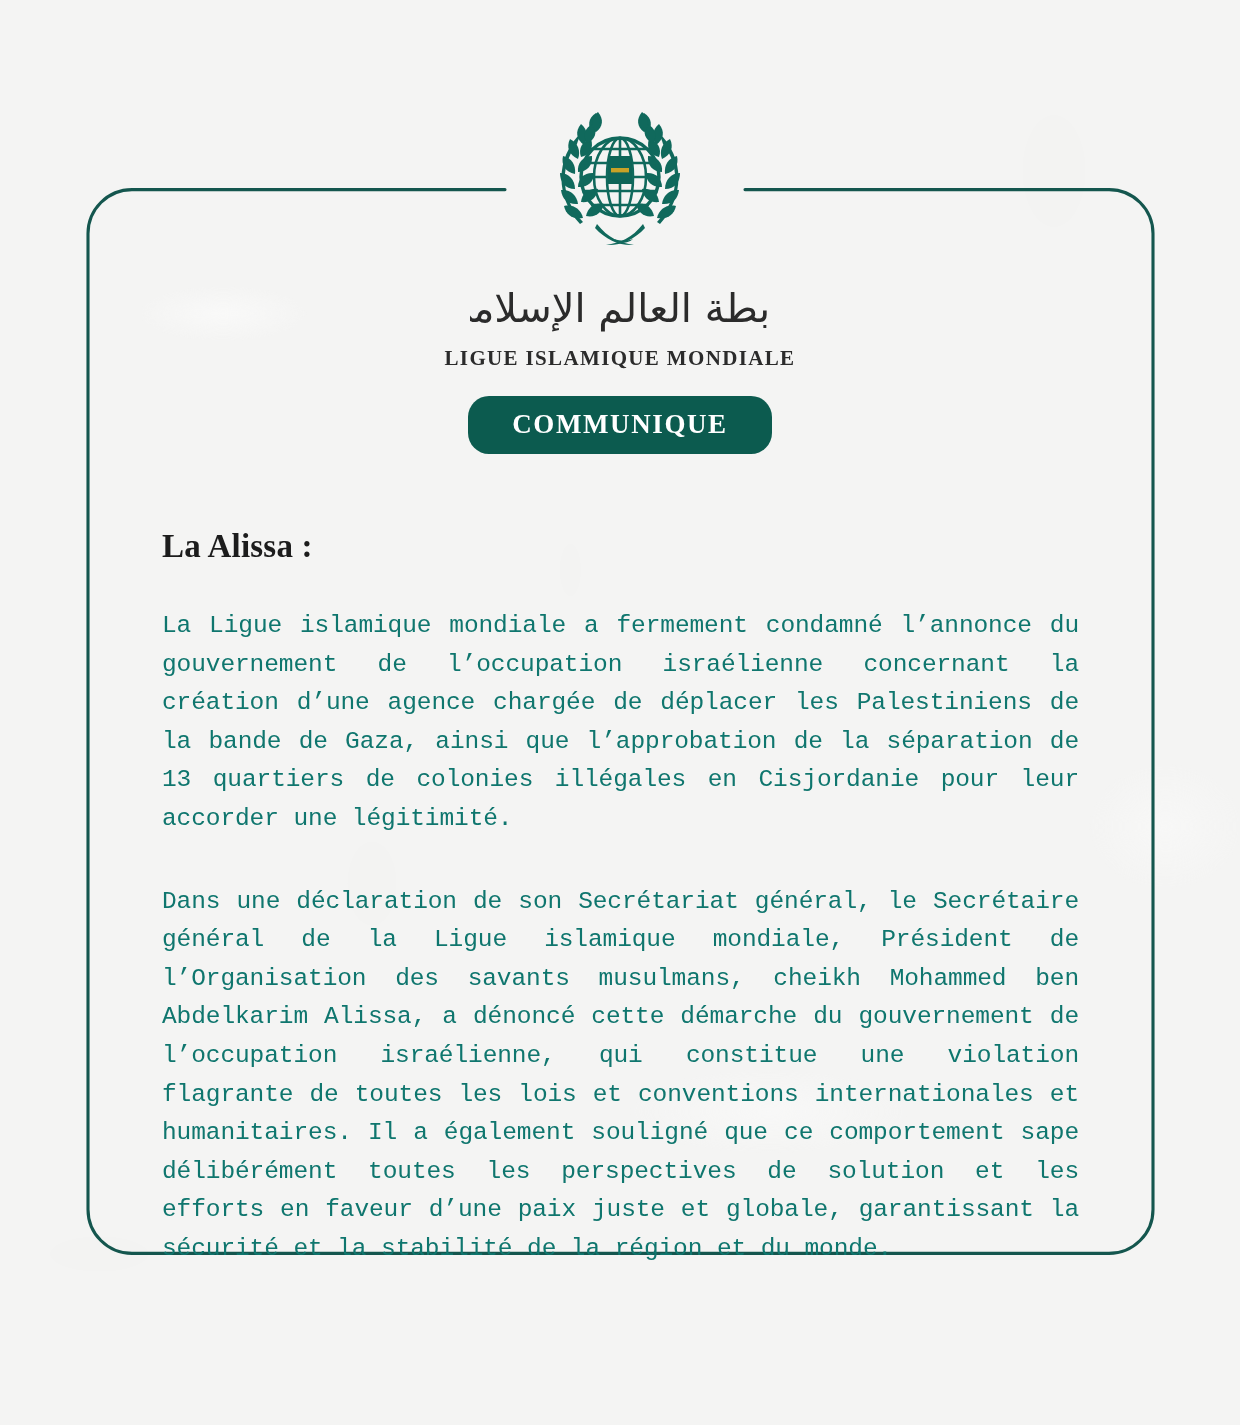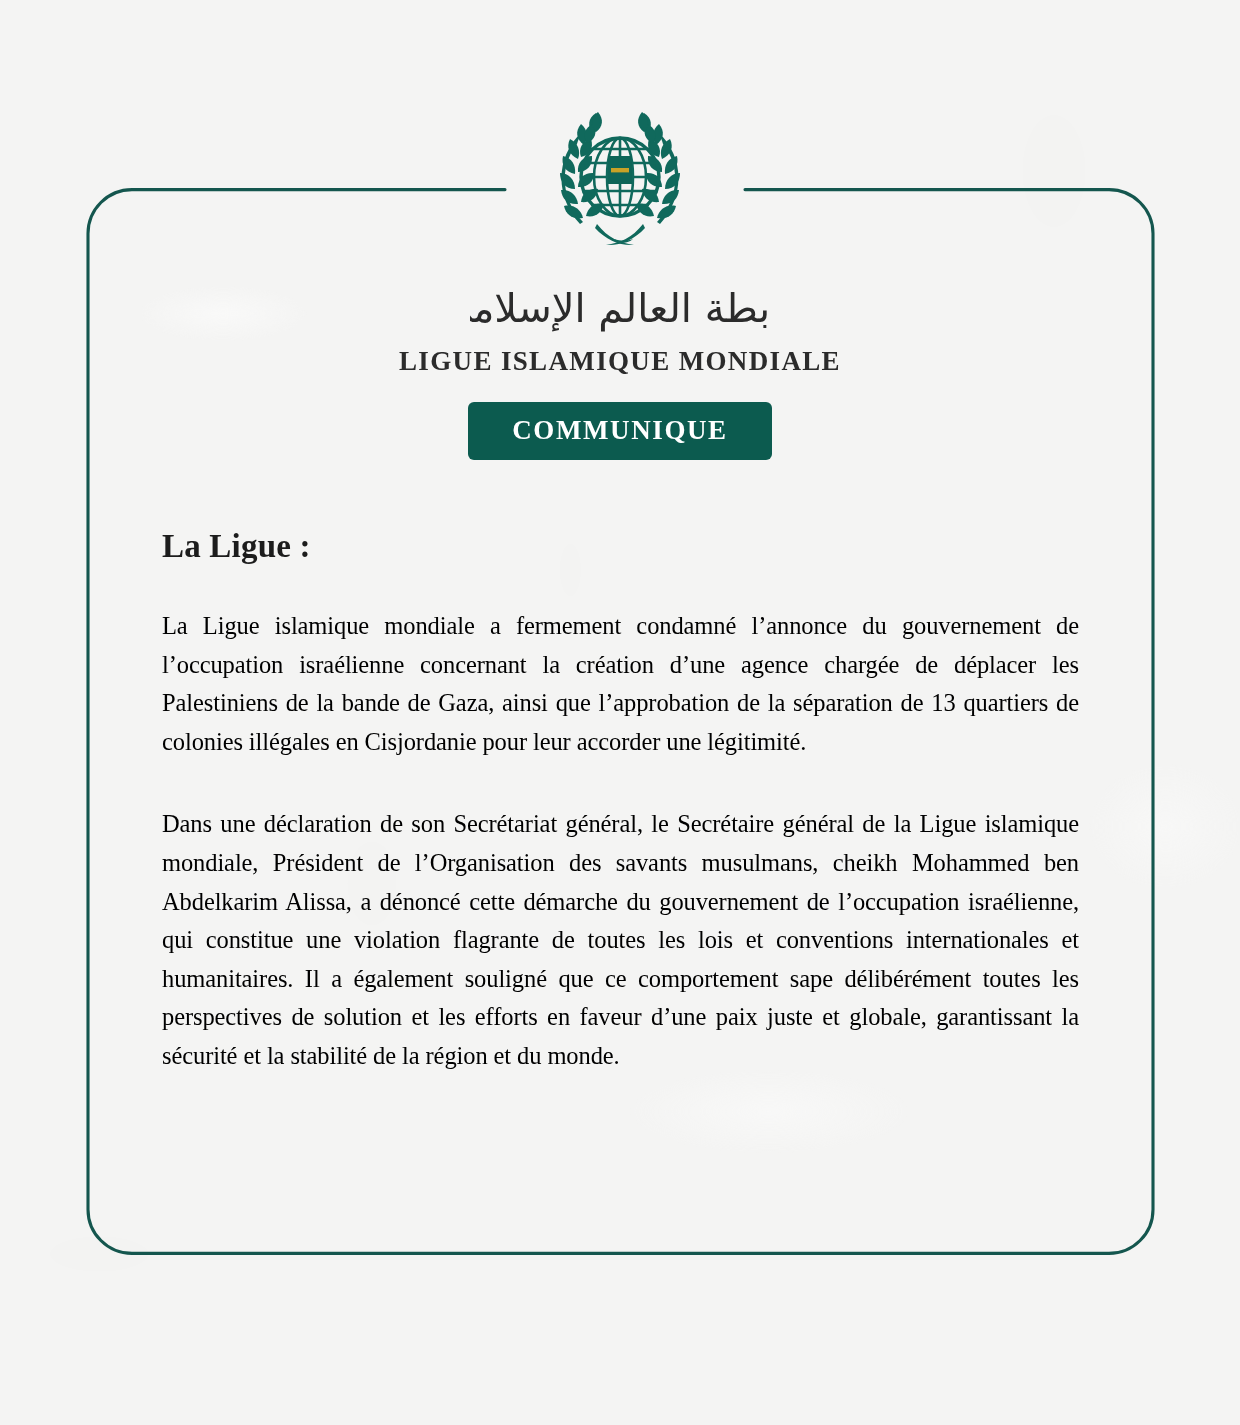--- a/index.html
+++ b/index.html
@@ -57,60 +57,60 @@
     margin-top: 22px;
     height: 72px;
     width: 300px;
     display: block;
   }
 
   .latin-title {
     margin-top: 2px;
     font-family: "Liberation Serif", serif;
     font-weight: 700;
-    font-size: 27px;
+    font-size: 21px;
     letter-spacing: 1.35px;
     color: #2b2b2b;
     text-align: center;
   }
 
   .badge {
     margin-top: 25px;
     background: #0c5b4f;
     color: #ffffff;
     font-family: "Liberation Serif", serif;
     font-weight: 700;
     font-size: 27px;
     letter-spacing: 1.6px;
     padding: 15px 44px 16px 44px;
-    border-radius: 6px;
+    border-radius: 21px;
     line-height: 1;
     text-align: center;
   }
 
   
   .content {
     position: absolute;
     left: 162px;
     top: 528px;
     width: 917px;
   }
   .dateline {
     font-family: "Liberation Serif", serif;
     font-weight: 700;
     font-size: 33px;
     color: #1c1c1c;
     margin: 0 0 42px 0;
     letter-spacing: 0.2px;
   }
   .para {
-    font-family: Liberation Serif, serif;
+    font-family: Liberation Mono, monospace;
     font-size: 24.5px;
     line-height: 38.6px;
-    color: #000000;
+    color: #0f766e;
     text-align: justify;
     text-justify: inter-word;
     margin: 0 0 44px 0;
     letter-spacing: -0.1px;
   }
   .para:last-child { margin-bottom: 12px; }
 </style>
 </head>
 <body>
 
@@ -194,18 +194,18 @@
   <svg class="arabic-title" viewBox="0 0 300 72" xmlns="http://www.w3.org/2000/svg">
     <text x="150" y="50" text-anchor="middle" font-family="DejaVu Sans, sans-serif" font-size="40" fill="#2b2b2b" direction="rtl">رابطة العالم الإسلامي</text>
   </svg>
 
   <div class="latin-title">LIGUE ISLAMIQUE MONDIALE</div>
 
   <div class="badge">COMMUNIQUE</div>
 </div>
 
 <div class="content">
-  <h1 class="dateline">La Ligue :</h1>
+  <h1 class="dateline">La Alissa :</h1>
 
   <p class="para">La Ligue islamique mondiale a fermement condamné l’annonce du gouvernement de l’occupation israélienne concernant la création d’une agence chargée de déplacer les Palestiniens de la bande de Gaza, ainsi que l’approbation de la séparation de 13 quartiers de colonies illégales en Cisjordanie pour leur accorder une légitimité.</p>
 
   <p class="para">Dans une déclaration de son Secrétariat général, le Secrétaire général de la Ligue islamique mondiale, Président de l’Organisation des savants musulmans, cheikh Mohammed ben Abdelkarim Alissa, a dénoncé cette démarche du gouvernement de l’occupation israélienne, qui constitue une violation flagrante de toutes les lois et conventions internationales et humanitaires. Il a également souligné que ce comportement sape délibérément toutes les perspectives de solution et les efforts en faveur d’une paix juste et globale, garantissant la sécurité et la stabilité de la région et du monde.</p>
 </div>
 
 </body></html>

